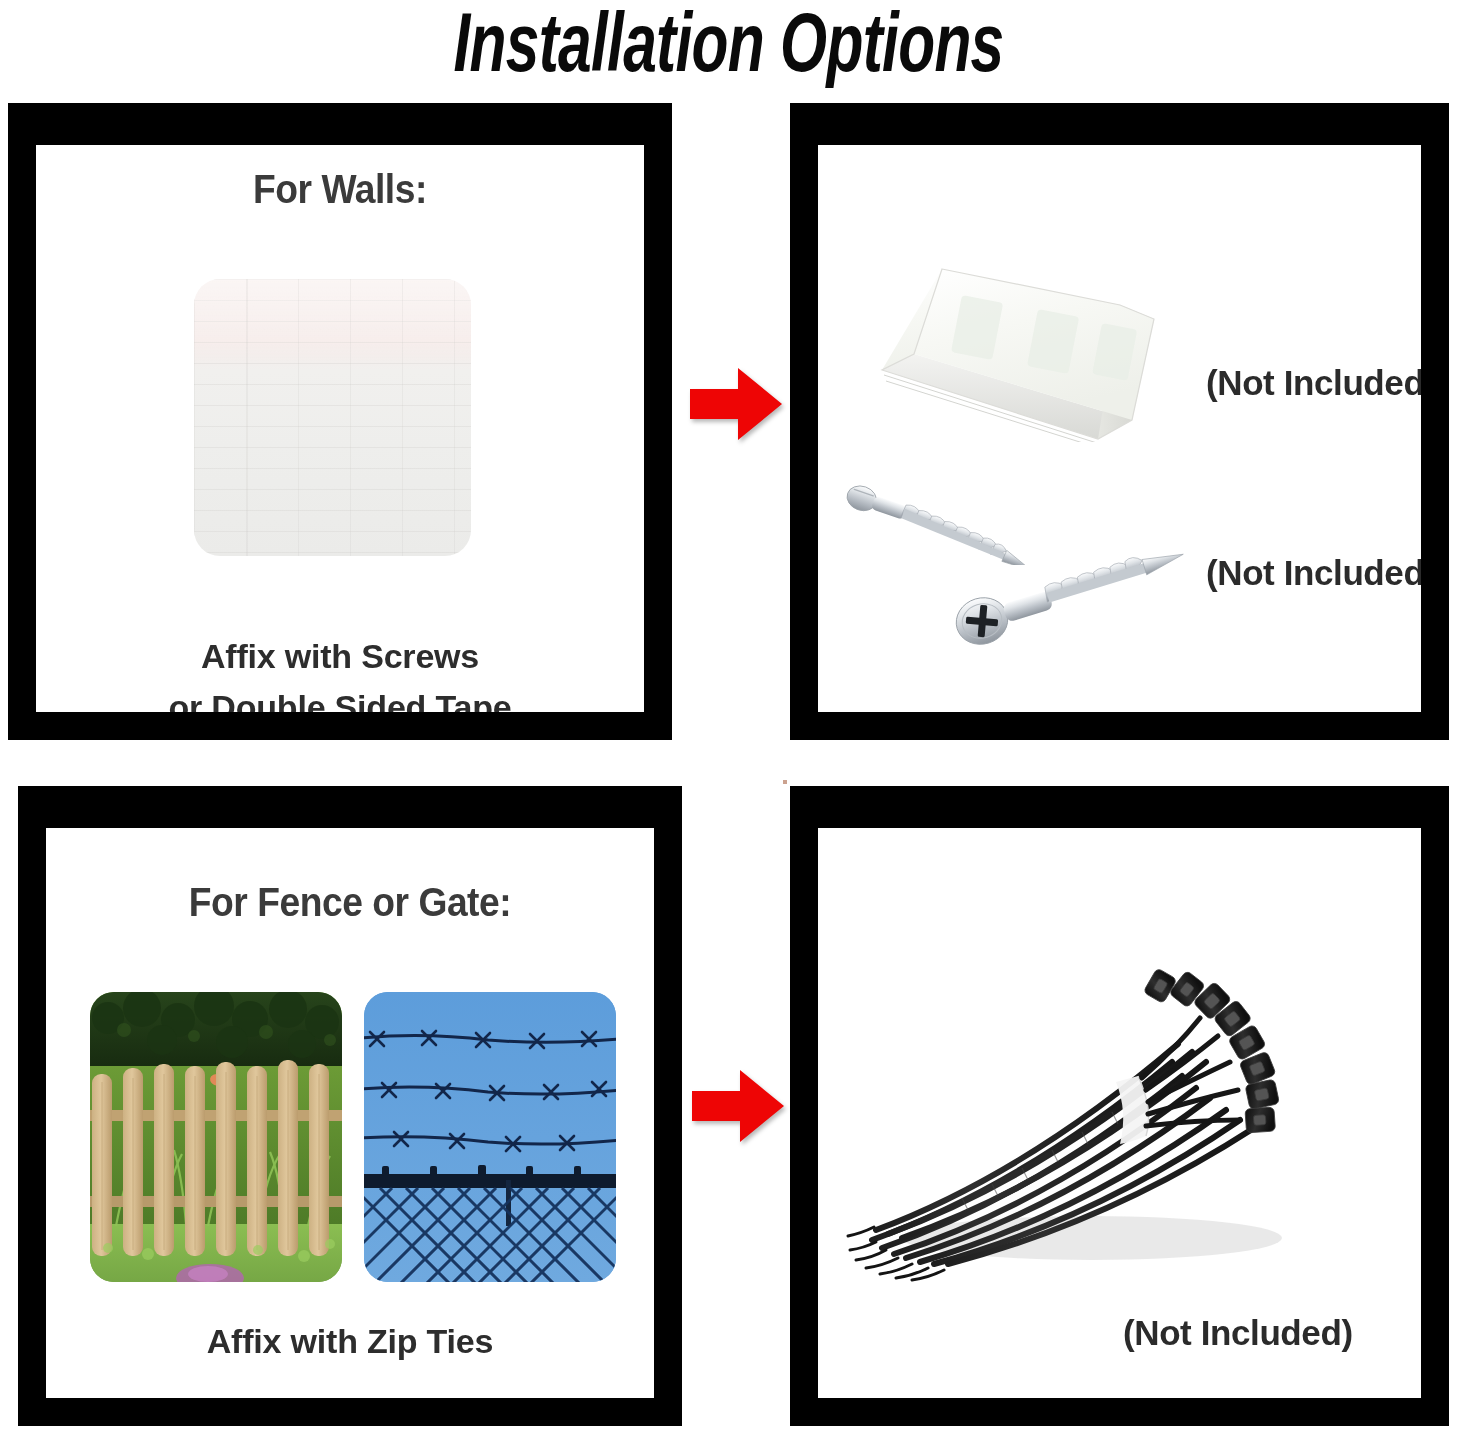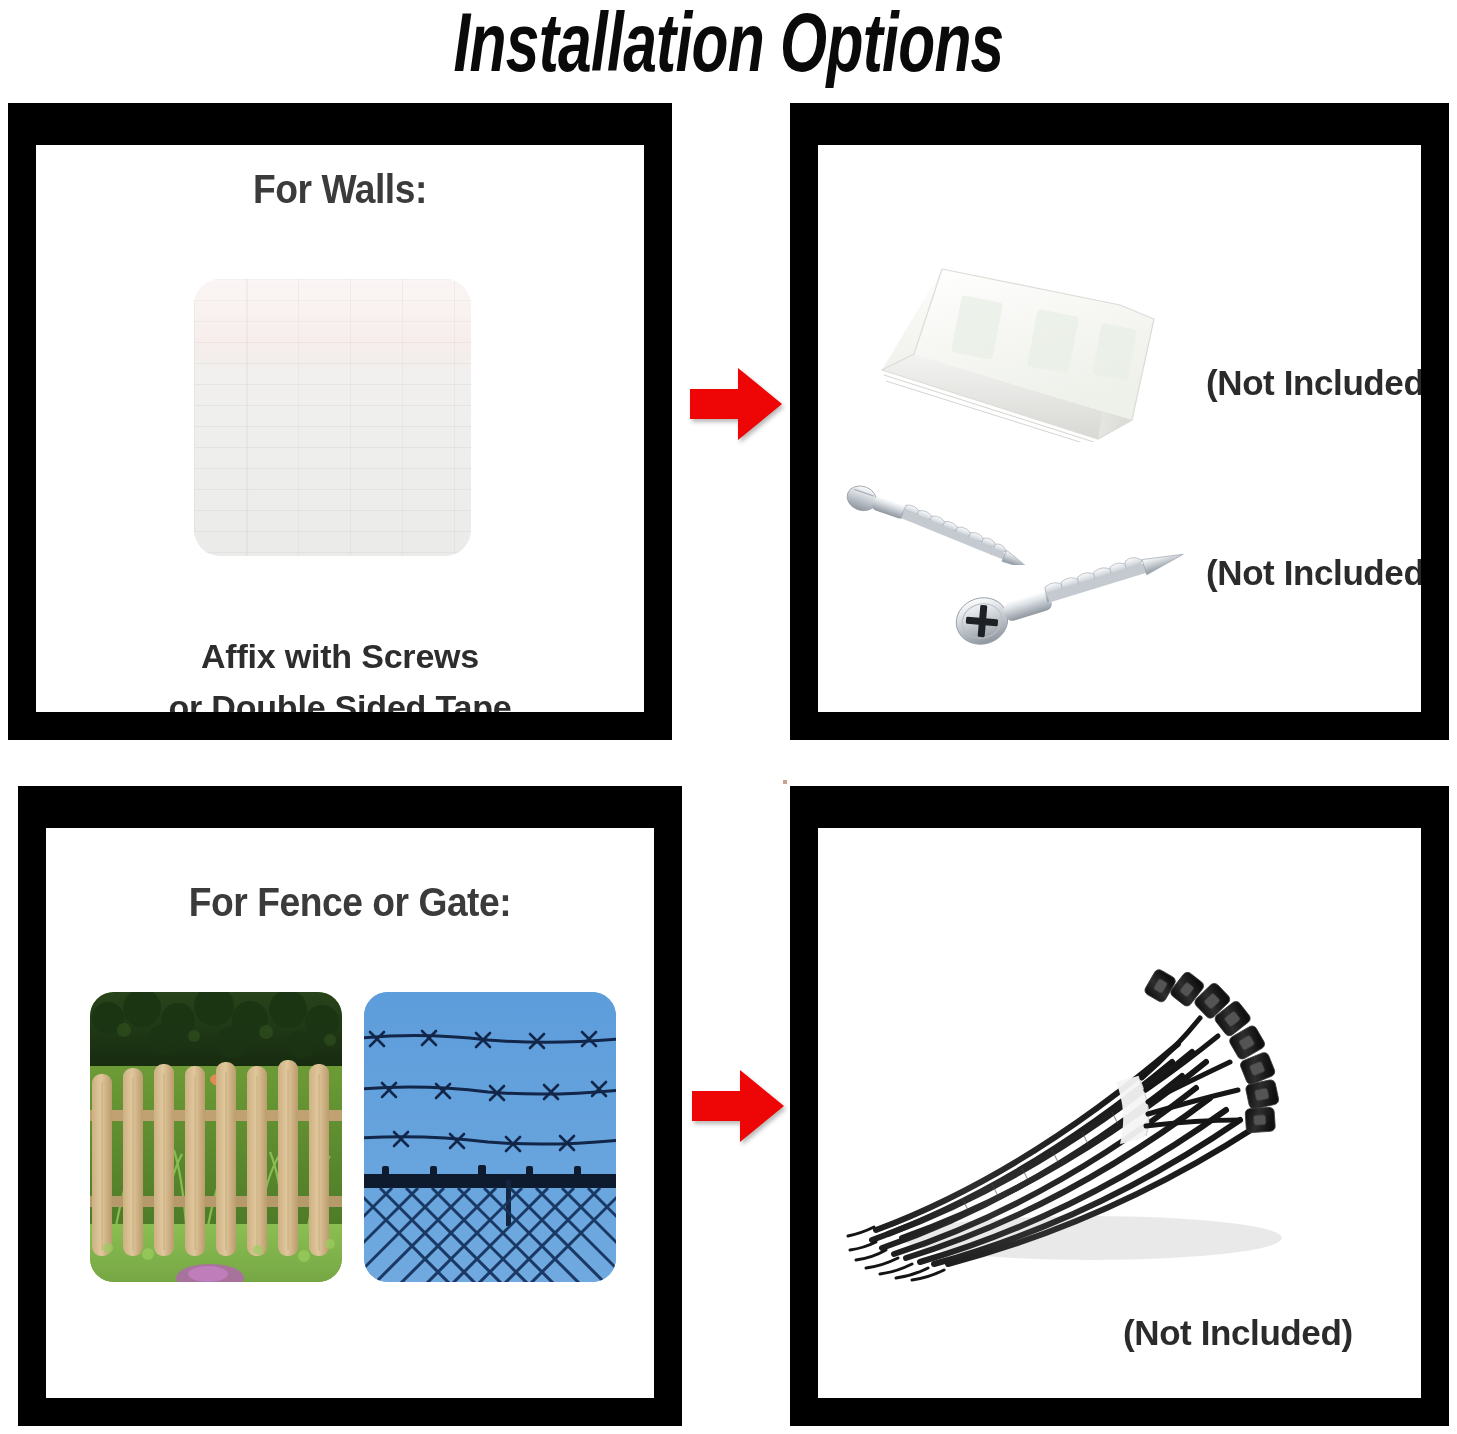--- a/index.html
+++ b/index.html
@@ -525,20 +525,21 @@
               <line x1="132" y1="196" x2="2" y2="326"></line>
               <line x1="106" y1="196" x2="-24" y2="326"></line>
               <line x1="80" y1="196" x2="-50" y2="326"></line>
               <line x1="54" y1="196" x2="-76" y2="326"></line>
               <line x1="28" y1="196" x2="-102" y2="326"></line>
             </g>
           </g>
         </g>
       </svg>
 
+      <div class="caption" style="top:494px;">Affix with Zip Ties</div>
     </div>
   </div>
 
   <svg class="arrow" style="left:692px; top:1070px;" width="92" height="72" viewBox="0 0 92 72">
     <polygon points="0,21 48,21 48,0 92,36 48,72 48,51 0,51" fill="#ee0505"></polygon>
   </svg>
 
   <div class="panel" id="panel-br">
     <div class="panel-inner">
 

